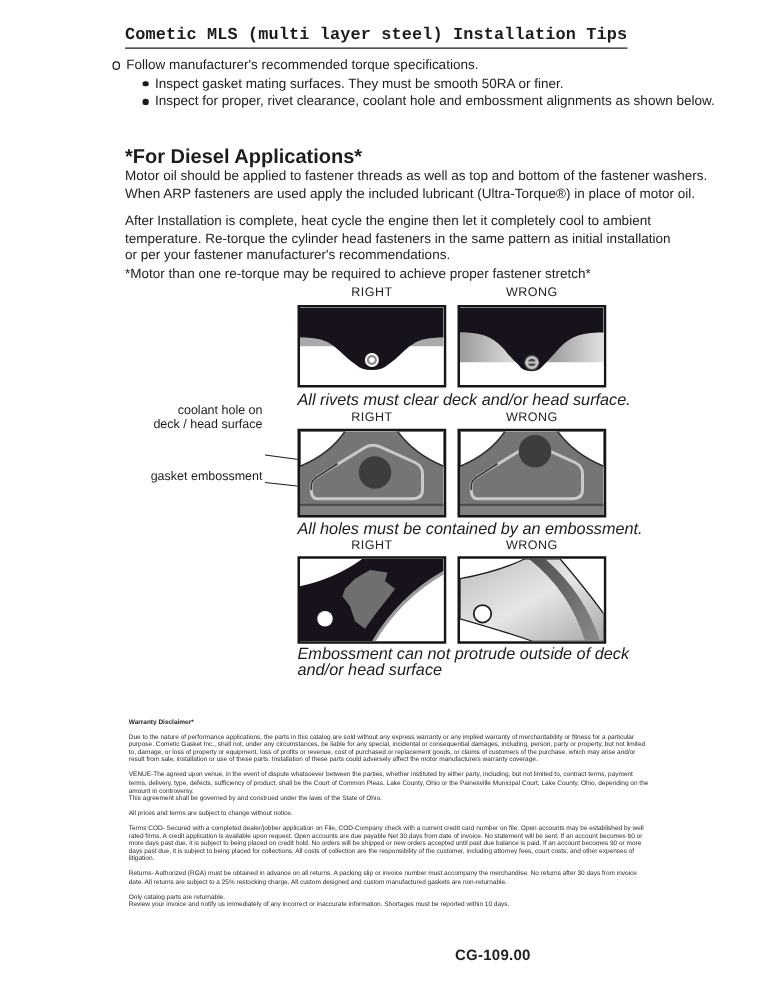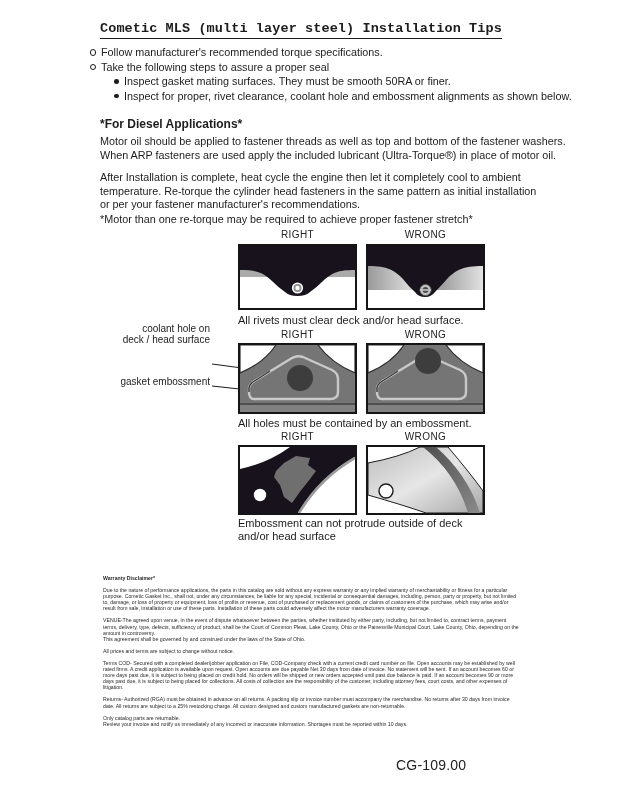--- a/index.html
+++ b/index.html
@@ -15,50 +15,49 @@
   
   .tips { left:90px; top:45px; width:500px; font-size:10.8px; line-height:14.5px; }
   .tip { position:relative; padding-left:11px; }
   .tip::before { content:""; position:absolute; left:0; top:4.4px; width:4.4px; height:4.4px;
     border:1px solid #1c1c1c; border-radius:50%; }
   .subtip { position:relative; padding-left:10px; margin-left:24px; }
   .subtip::before { content:""; position:absolute; left:0; top:5px; width:4.6px; height:4.6px;
     background:#1c1c1c; border-radius:50%; }
 
   
-  .diesel-heading { left:100px; top:117px; font-size:12px; font-weight:bold; }
+  .diesel-heading { left:100px; top:117px; font-size:16px; font-weight:bold; }
   .para { left:100px; width:505px; font-size:10.8px; line-height:13.5px; white-space:pre-line; }
   .p1 { top:135px; }
   .p2 { top:171px; }
   .p3 { top:213px; }
 
   
   .dg-label { width:119px; text-align:center; font-size:10px; letter-spacing:.4px; color:#222; }
   .dg-box { width:119px; border:2px solid #151515; background:#fff; overflow:hidden; }
   .dg-box svg { display:block; }
-  .dg-caption { left:238px; font-size:11px; line-height:12.5px; white-space:pre-line; }
+  .dg-caption { left:238px; font-size:13px; line-height:12.5px; white-space:pre-line;font-style:italic; }
 
   .ann { font-size:10px; line-height:10.5px; text-align:right; white-space:pre-line; color:#1c1c1c; }
 
   
   .legal { left:103px; top:575px; width:416px; font-size:5.2px; line-height:6.1px;
     color:#2a2a2a; }
   .legal .lg-head { font-weight:bold; margin-bottom:6px; }
   .legal p { margin-bottom:6px; white-space:pre-line; }
 
-  .footer-code { left:396px; top:757px; font-size:14px; color:#222; letter-spacing:.2px; }
+  .footer-code { left:364px; top:757px; font-size:12px; color:#222; letter-spacing:.2px;font-weight:bold; }
 </style>
 </head>
 <body>
 
 <div class="abs page-title">Cometic MLS (multi layer steel) Installation Tips</div>
 
 <div class="abs tips">
   <div class="tip">Follow manufacturer's recommended torque specifications.</div>
-  <div class="tip">Take the following steps to assure a proper seal</div>
   <div class="subtip">Inspect gasket mating surfaces.  They must be smooth 50RA or finer.</div>
   <div class="subtip">Inspect for proper, rivet clearance, coolant hole and embossment alignments as shown below.</div>
 </div>
 
 <div class="abs diesel-heading">*For Diesel Applications*</div>
 <div class="abs para p1">Motor oil should be applied to fastener threads as well as top and bottom of the fastener washers.
 When ARP fasteners are used apply the included lubricant (Ultra-Torque®) in place of motor oil.</div>
 <div class="abs para p2">After Installation is complete, heat cycle the engine then let it completely cool to ambient
 temperature. Re-torque the cylinder head fasteners in the same pattern as initial installation
 or per your fastener manufacturer's recommendations.</div>

